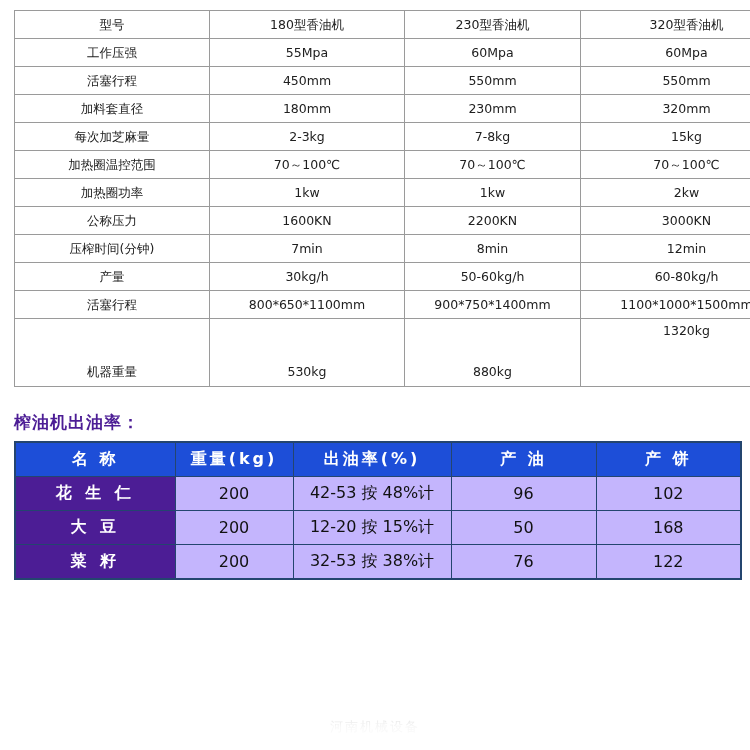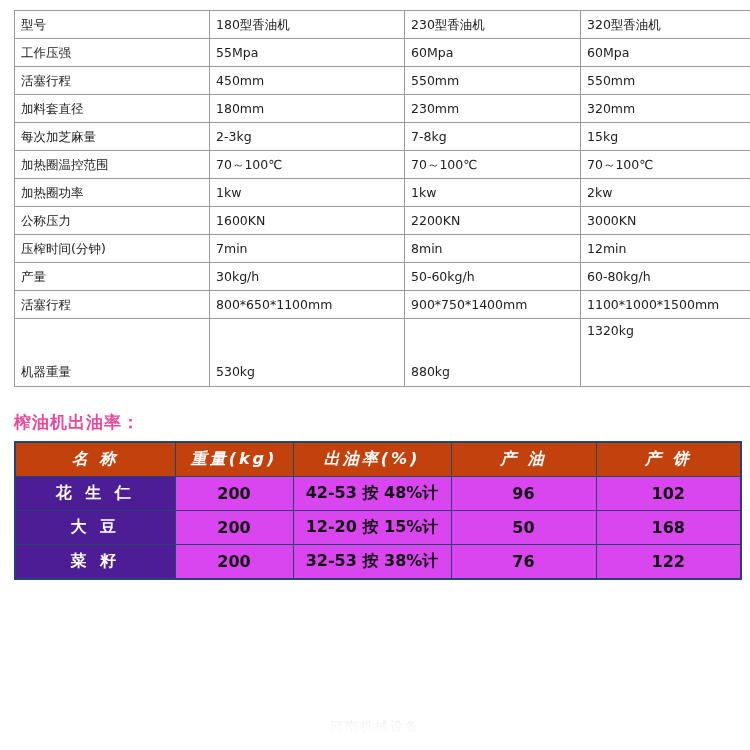--- a/index.html
+++ b/index.html
@@ -12,20 +12,21 @@
     height: 750px;
     font-family: "DejaVu Sans", sans-serif;
     color: #1a1a1a;
     overflow: hidden;
     position: relative;
   }
 
   
   .spec-wrap {
     padding: 10px 8px 0 14px;
+    text-align: center;
   }
   table.spec {
     width: 726px;
     border-collapse: collapse;
     table-layout: fixed;
   }
   table.spec td {
     border: 1px solid #9a9a9a;
     font-size: 12.5px;
     line-height: 1.25;
@@ -48,21 +49,21 @@
   table.spec tr.tall td.topalign {
     vertical-align: top;
     padding-top: 4px;
   }
 
   
   .section-title {
     margin: 24px 0 7px 14px;
     font-size: 17px;
     font-weight: bold;
-    color: #ec4899;
+    color: #4c1d95;
     letter-spacing: 1px;
     font-family: "DejaVu Sans", sans-serif;
   }
 
   
   .yield-wrap {
     padding: 0 8px 0 14px;
   }
   table.yield {
     width: 726px;
@@ -71,43 +72,41 @@
     border: 2px solid #24456f;
   }
   table.yield th, table.yield td {
     border: 1px solid #24456f;
     text-align: center;
     font-size: 16px;
     height: 31px;
     font-family: "DejaVu Sans", sans-serif;
   }
   table.yield thead th {
-    background: #c2410c;
+    background: #1d4ed8;
     color: #ffffff;
     font-weight: bold;
     letter-spacing: 3px;
     font-size: 16px;
-    font-style: italic;
   }
   table.yield col.k0 { width: 160px; }
   table.yield col.k1 { width: 118px; }
   table.yield col.k2 { width: 158px; }
   table.yield col.k3 { width: 145px; }
   table.yield col.k4 { width: 145px; }
 
   table.yield tbody td.name {
     background: #4c1d95;
     color: #ffffff;
     font-weight: bold;
     letter-spacing: 4px;
   }
   table.yield tbody td {
-    background: #d946ef;
+    background: #c4b5fd;
     color: #111111;
-    font-weight: bold;
   }
 
   
   .bottom-fade {
     position: absolute;
     left: 0;
     bottom: 0;
     width: 750px;
     height: 42px;
     background: linear-gradient(to bottom, rgba(255,255,255,0) 0%, rgba(255,255,255,0.85) 45%, #ffffff 100%);

